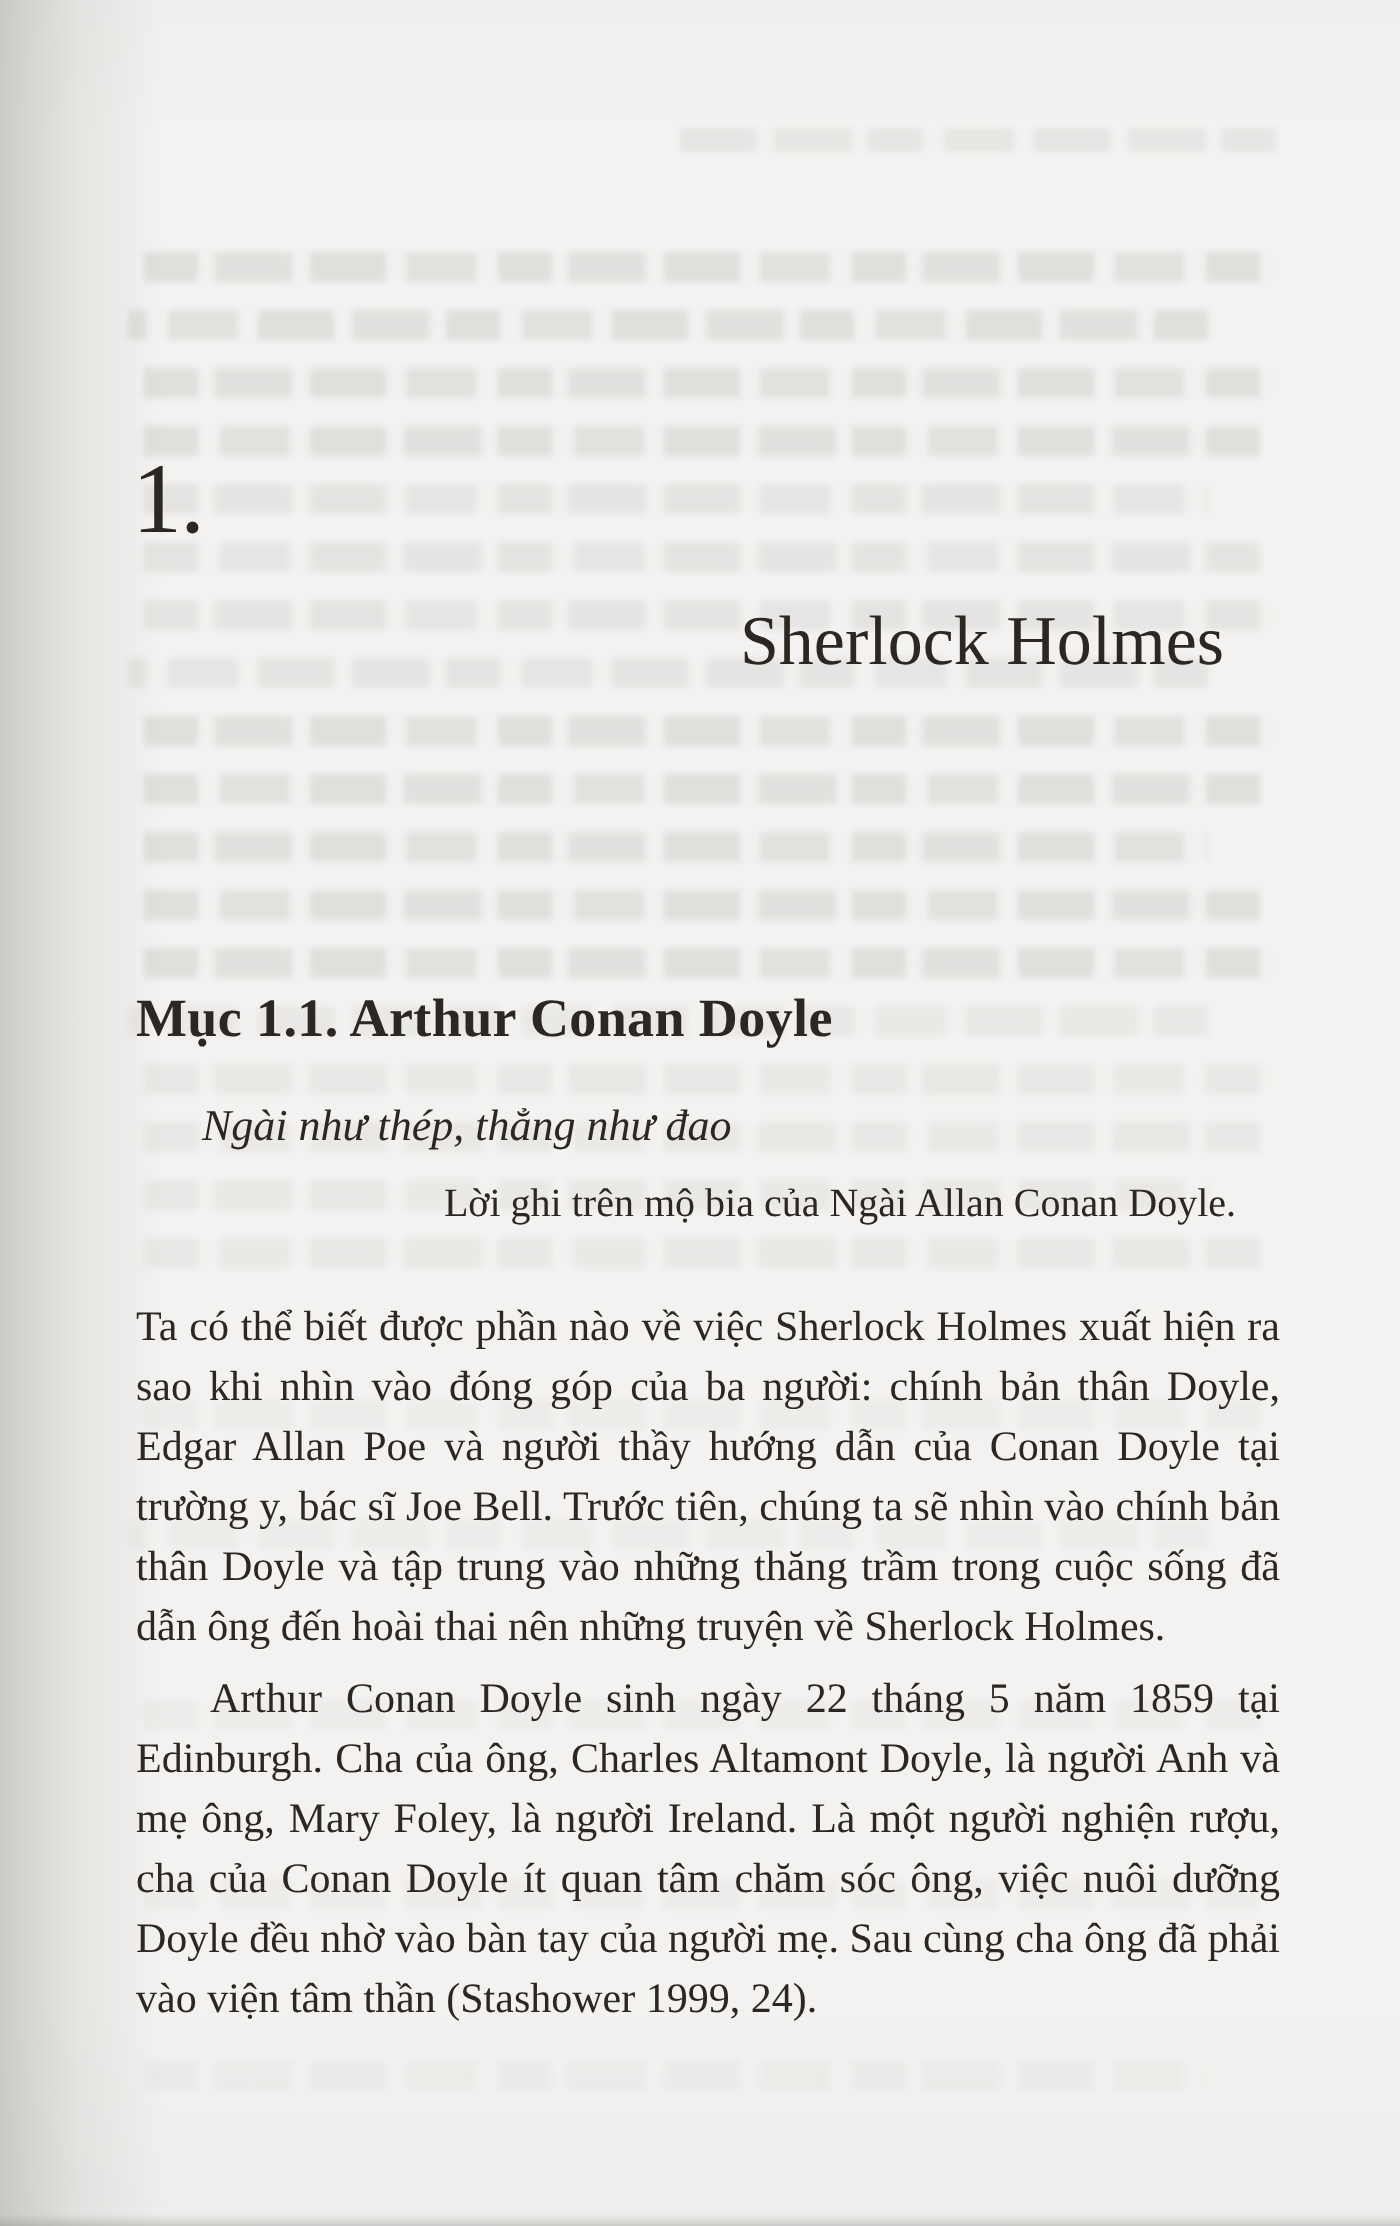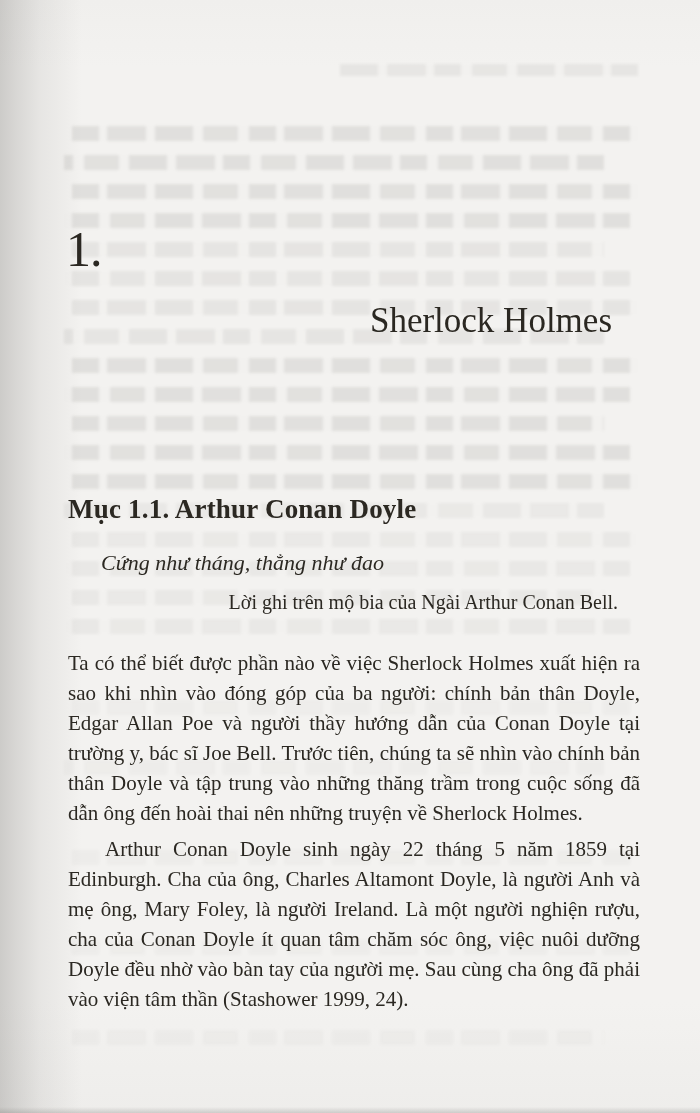--- a/index.html
+++ b/index.html
@@ -113,23 +113,23 @@
   </div>
 
   <div class="chapter-number">1.</div>
 
   <div class="chapter-title">
     <div>Sherlock Holmes</div>
   </div>
 
   <div class="section-heading">Mục 1.1. Arthur Conan Doyle</div>
 
-  <div class="epigraph">Cứng như tháng, thẳng như đao</div>
+  <div class="epigraph">Ngài như thép, thẳng như đao</div>
 
-  <div class="epigraph-attribution">Lời ghi trên mộ bia của Ngài Arthur Conan Bell.</div>
+  <div class="epigraph-attribution">Lời ghi trên mộ bia của Ngài Allan Conan Doyle.</div>
 
   <div class="body-text">
     <p>Ta có thể biết được phần nào về việc Sherlock Holmes xuất hiện ra sao khi nhìn vào đóng góp của ba người: chính bản thân Doyle, Edgar Allan Poe và người thầy hướng dẫn của Conan Doyle tại trường y, bác sĩ Joe Bell. Trước tiên, chúng ta sẽ nhìn vào chính bản thân Doyle và tập trung vào những thăng trầm trong cuộc sống đã dẫn ông đến hoài thai nên những truyện về Sherlock Holmes.</p>
     <p>Arthur Conan Doyle sinh ngày 22 tháng 5 năm 1859 tại Edinburgh. Cha của ông, Charles Altamont Doyle, là người Anh và mẹ ông, Mary Foley, là người Ireland. Là một người nghiện rượu, cha của Conan Doyle ít quan tâm chăm sóc ông, việc nuôi dưỡng Doyle đều nhờ vào bàn tay của người mẹ. Sau cùng cha ông đã phải vào viện tâm thần (Stashower 1999, 24).</p>
   </div>
 
   <div class="gutter"></div>
   <div class="bottom-edge"></div>
 </div>
 

